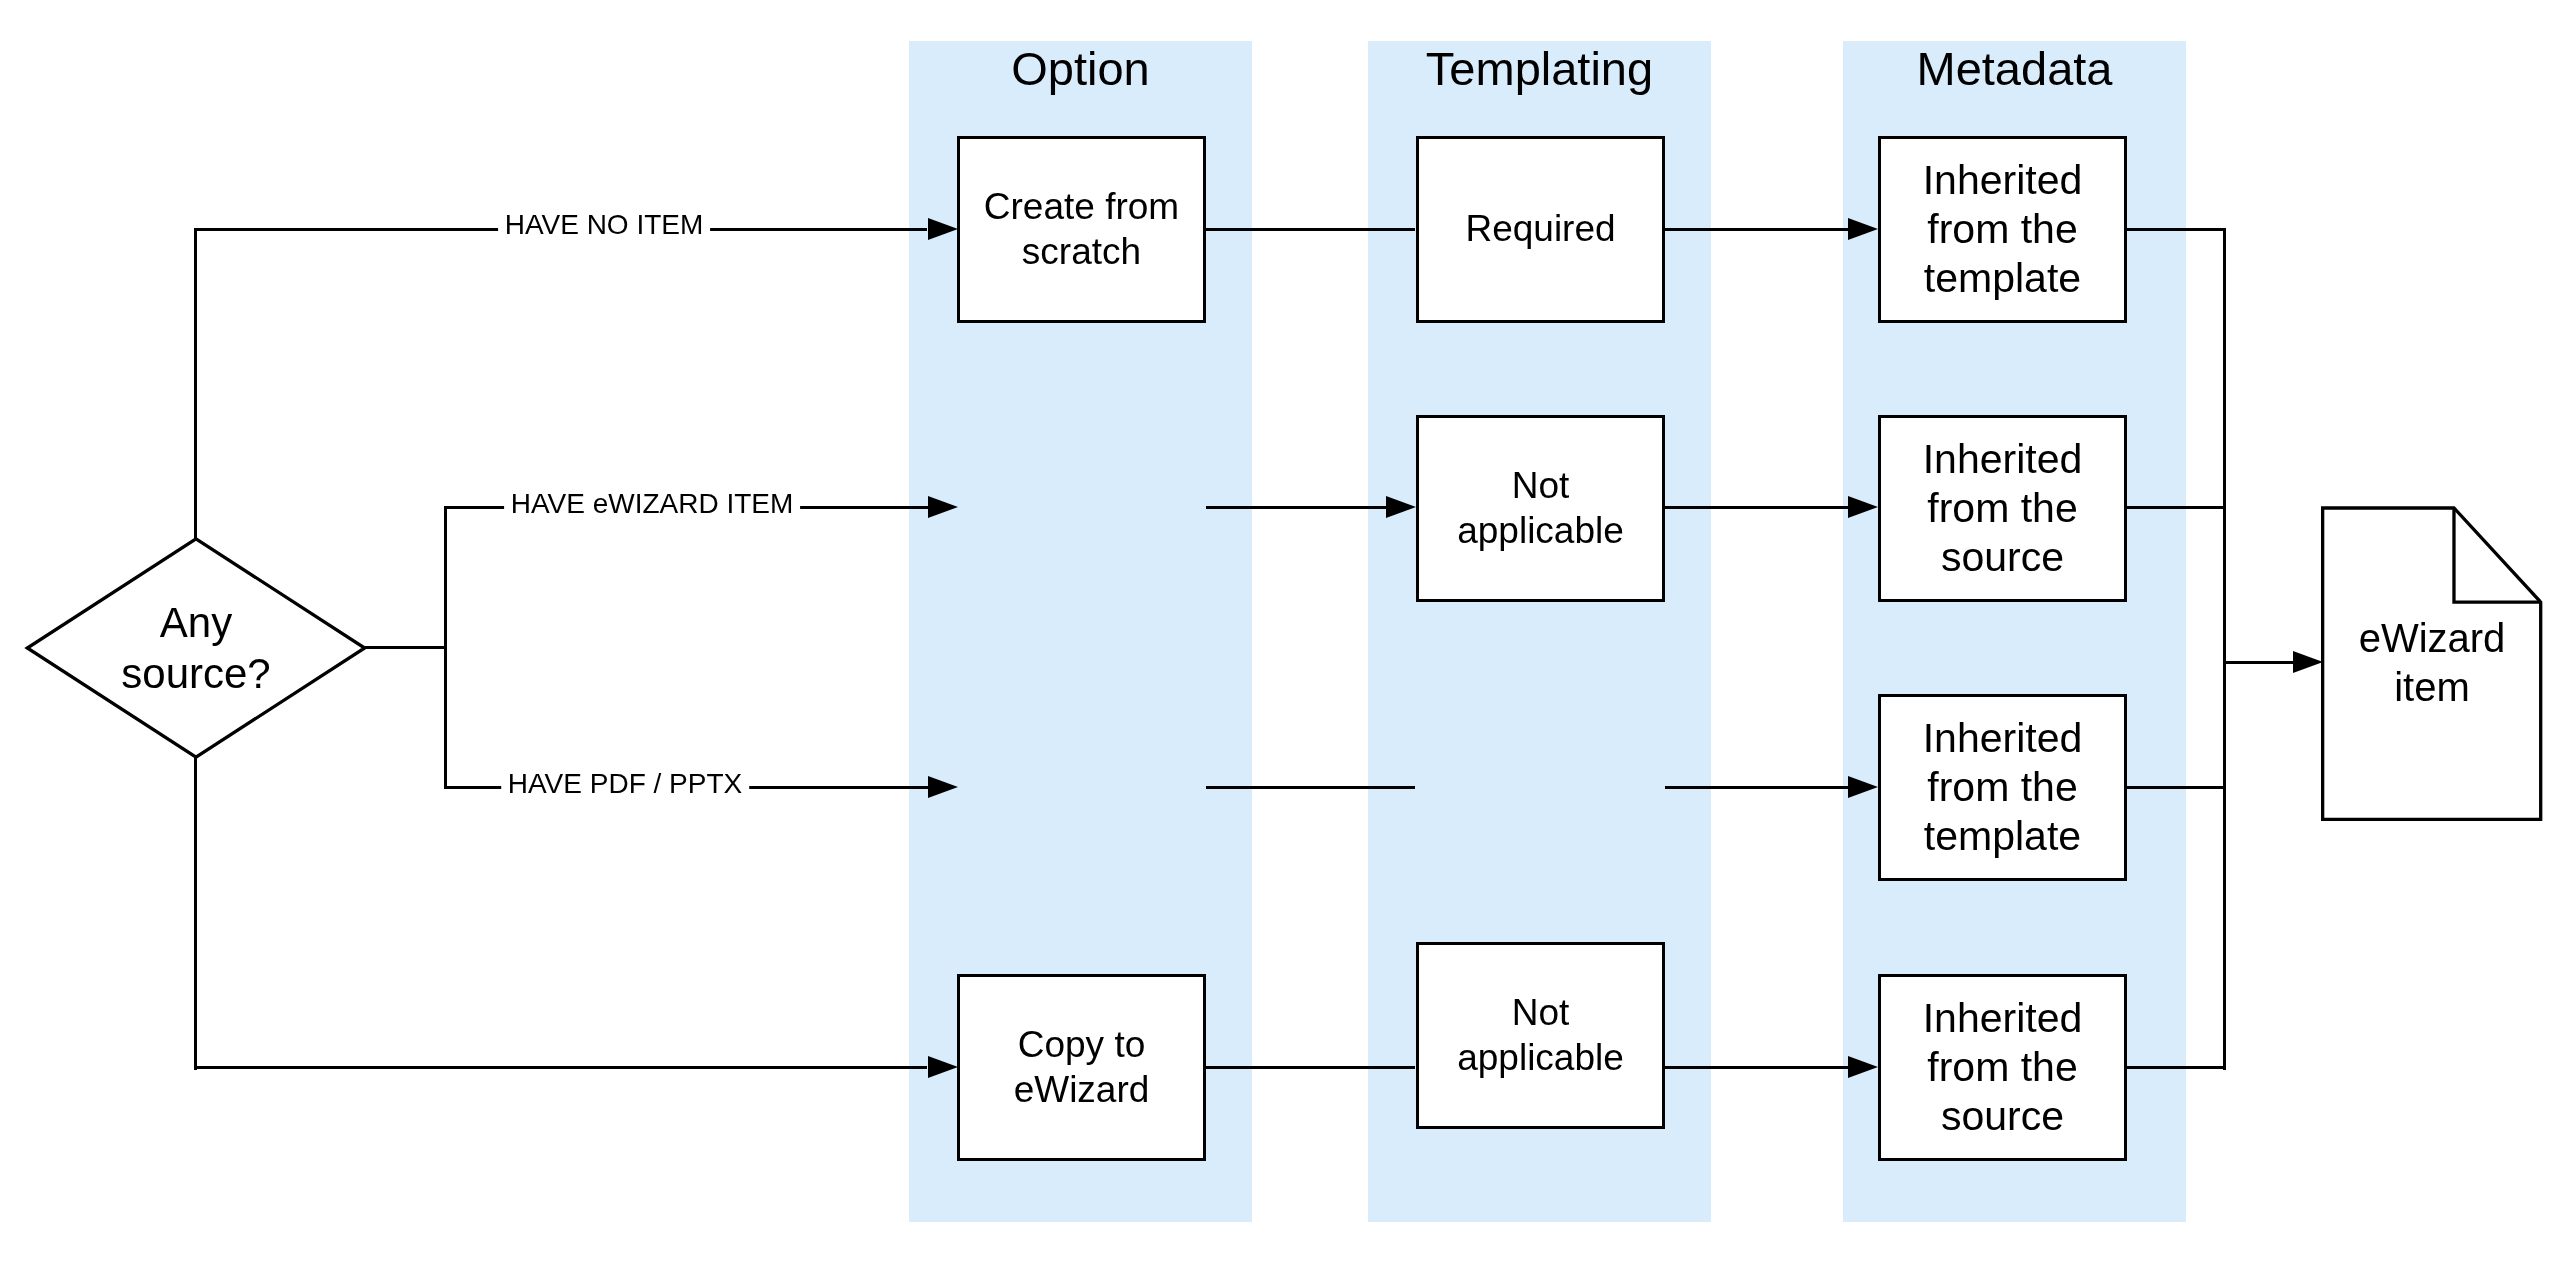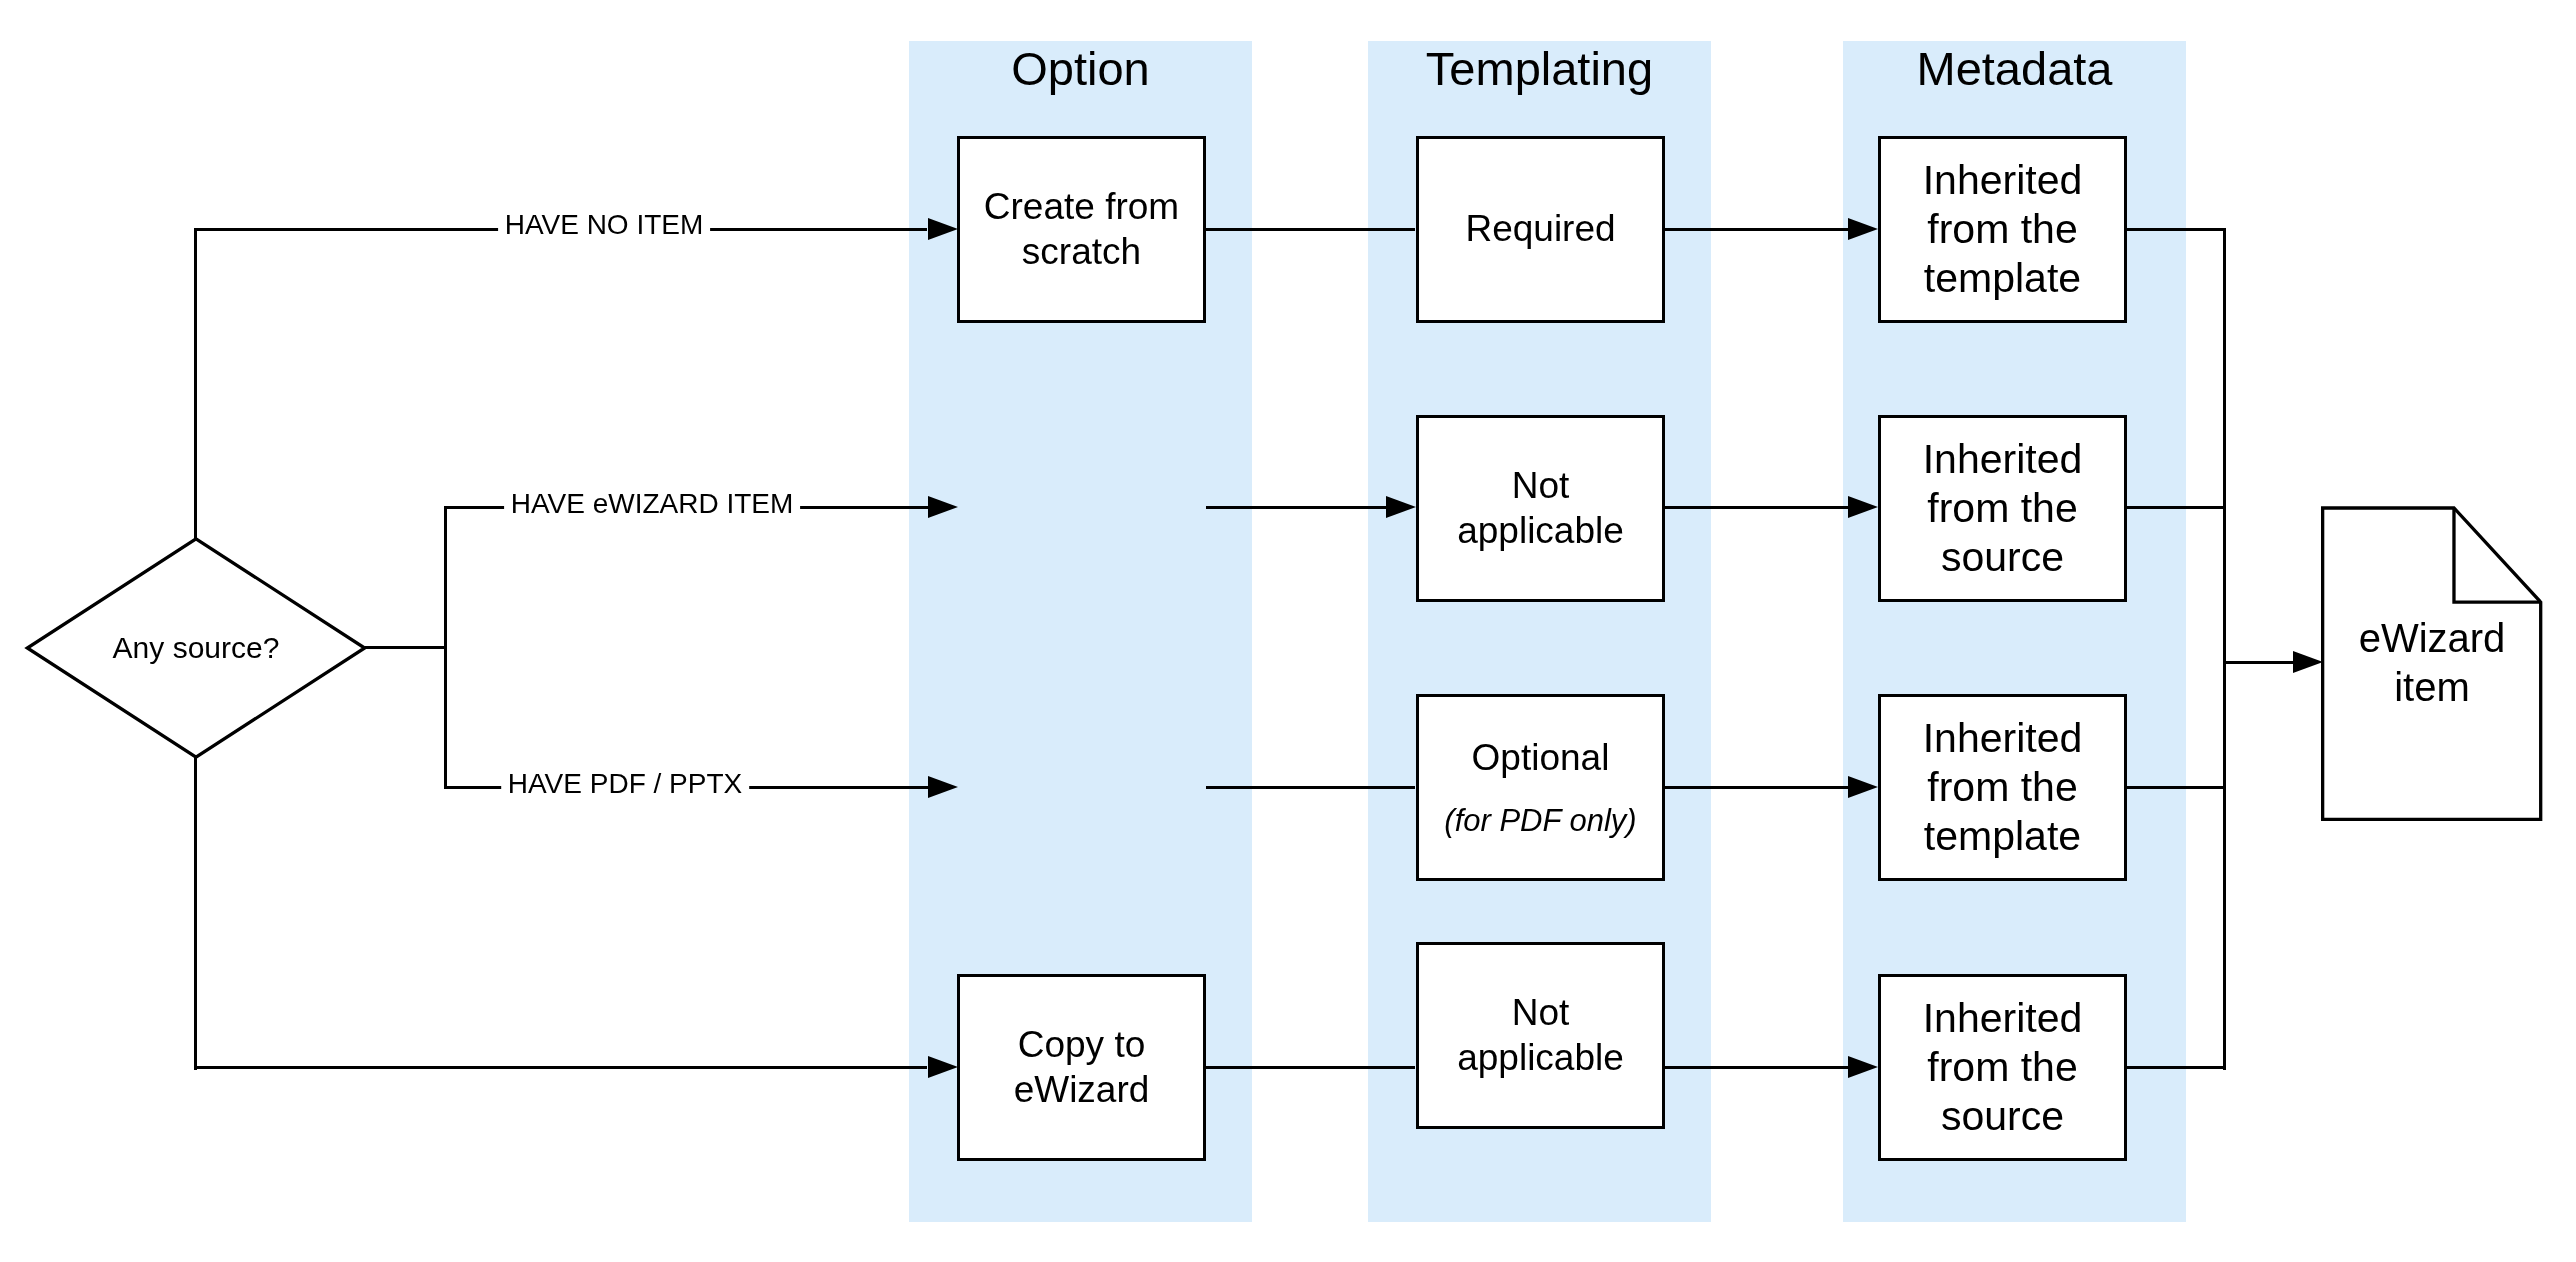--- a/index.html
+++ b/index.html
@@ -22,21 +22,21 @@
   .node{position:absolute;width:249px;height:187px;box-sizing:border-box;background:var(--node-bg);
         border:3.3px solid var(--line);display:flex;flex-direction:column;align-items:center;
         justify-content:center;text-align:center;font-size:37px;line-height:1.2;padding:0 11.6px;}
   .node.meta{font-size:41px;}
   .note{font-style:italic;font-size:31px;margin-top:21.5px;}
   .chip{position:absolute;transform:translate(-50%,-50%);background:#ffffff;padding:0 6.6px;
         font-size:28px;white-space:nowrap;line-height:33px;}
   .shape{position:absolute;}
   .shape-label{position:absolute;display:flex;align-items:center;justify-content:center;
                text-align:center;line-height:1.22;}
-  .diamond-label{left:24px;top:537px;width:344px;height:222px;font-size:30px;}
+  .diamond-label{left:24px;top:537px;width:344px;height:222px;font-size:42px;}
   .diamond-label span{max-width:215px;}
   .doc-label{left:2323px;top:507px;width:218px;height:312px;font-size:40px;}
   .doc-label span{max-width:165px;}
 </style>
 </head>
 <body>
 
 <div class="canvas">
 
   <div class="band" style="left:909px"></div>
@@ -104,24 +104,20 @@
       <span>Inherited from the template</span>
     </div>
 
   <div class="node" style="left:1416px;top:415px">
       <span>Not applicable</span>
     </div>
   <div class="node meta" style="left:1878px;top:415px">
       <span>Inherited from the source</span>
     </div>
 
-  <div class="node" style="left:1416px;top:694px">
-    <span>Optional</span>
-    <span class="note">(for PDF only)</span>
-  </div>
   <div class="node meta" style="left:1878px;top:694px">
       <span>Inherited from the template</span>
     </div>
 
   <div class="node" style="left:957px;top:974px">
       <span>Copy to eWizard</span>
     </div>
   <div class="node" style="left:1416px;top:942px">
       <span>Not applicable</span>
     </div>

